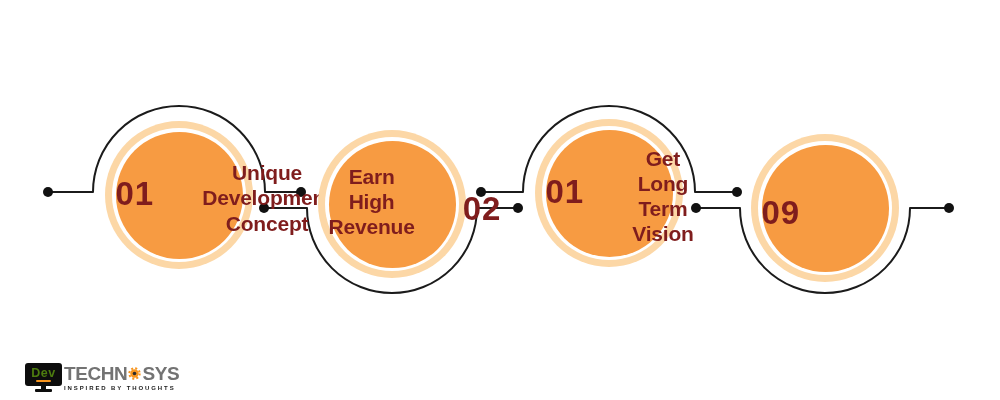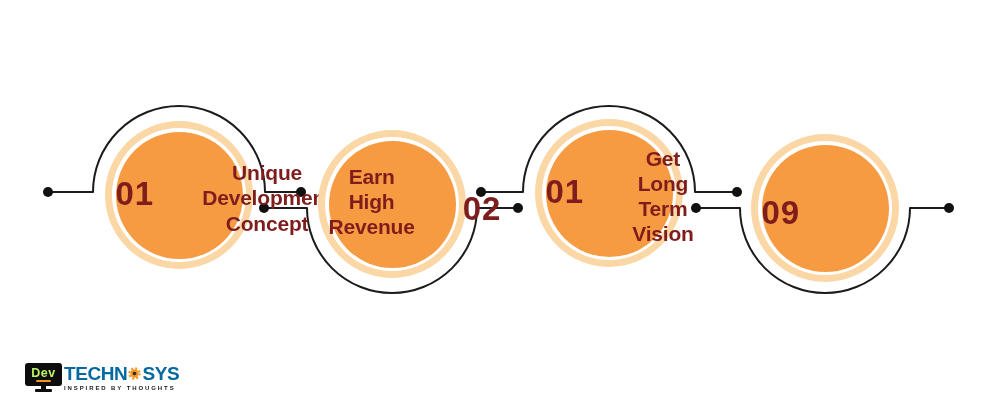--- a/index.html
+++ b/index.html
@@ -36,28 +36,28 @@
     letter-spacing:-0.2px; white-space:pre-line;
   }
 
   
   .logo { position:absolute; left:25px; top:363px; display:flex; align-items:flex-start; }
   .monitor { position:relative; width:37px; height:31px; flex:0 0 auto; }
   .monitor-screen {
     box-sizing:border-box; width:37px; height:23px; background:#0d0d0d; border-radius:3px;
     display:flex; flex-direction:column; align-items:center; justify-content:center;
   }
-  .dev { color:#bef264; font-weight:700; font-size:12.5px; line-height:1; letter-spacing:0.5px; }
+  .dev { color:#4d7c0f; font-weight:700; font-size:12.5px; line-height:1; letter-spacing:0.5px; }
   .dev-underline { width:15px; height:2px; background:#F7941D; margin-top:1px; border-radius:1px; }
   .stand-neck { position:absolute; left:16px; top:23px; width:5px; height:3px; background:#0d0d0d; }
   .stand-base { position:absolute; left:10px; top:26px; width:17px; height:3px; background:#0d0d0d; border-radius:1px; }
   .logo-right { display:flex; flex-direction:column; margin-left:2px; }
   .logo-name {
     display:flex; align-items:center; height:20px;
-    font-size:19px; font-weight:800; color:#0369a1; letter-spacing:-0.4px; line-height:1;
+    font-size:19px; font-weight:800; color:#737373; letter-spacing:-0.4px; line-height:1;
   }
   .gear { margin:0 1px; display:inline-block; }
   .tagline {
     font-size:6px; font-weight:700; letter-spacing:1.9px; color:#1a1a1a;
     margin-top:2px; white-space:nowrap;
   }
 </style>
 </head>
 <body>
 

